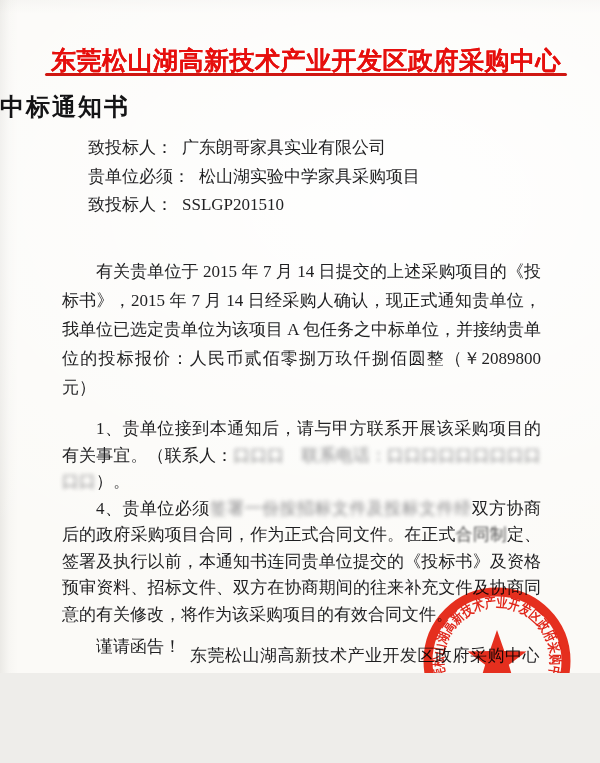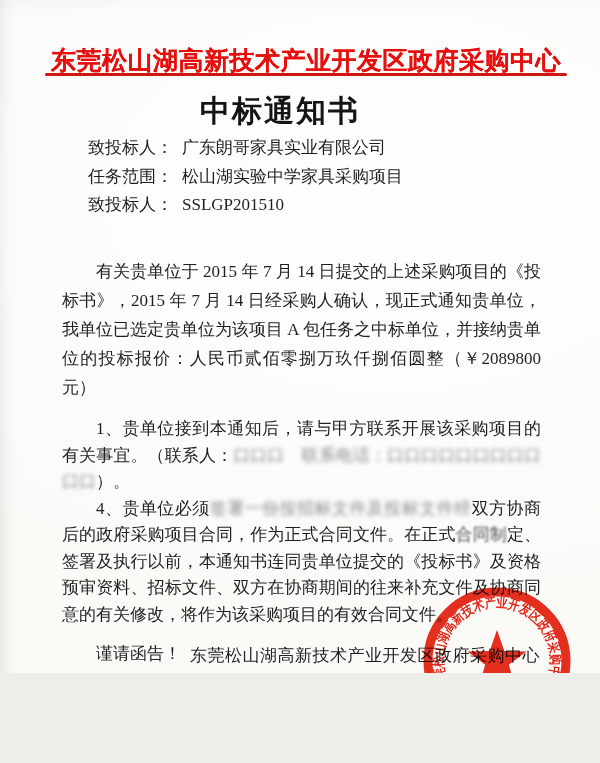--- a/index.html
+++ b/index.html
@@ -37,23 +37,22 @@
     position: absolute;
     left: 45px; top: 73px;
     width: 522px; height: 3px;
     background: #cf1712;
     border-radius: 2px;
   }
 
   .doc-title {
     position: absolute;
     left: 0; right: 40px; top: 91px;
-    text-align: center;
     font-weight: 700;
-    font-size: 30px;
+    font-size: 24px;
     letter-spacing: 2px;
     color: #141416;
   }
 
   
   .info-block {
     position: absolute;
     left: 88px; top: 134px;
     font-size: 17px;
     line-height: 28.5px;
@@ -64,21 +63,21 @@
   .body-col {
     position: absolute;
     left: 62px; top: 257px;
     width: 479px;
     font-size: 17px;
     text-align: justify;
   }
   .para { line-height: 29px; text-indent: 2em; }
   .para-award { margin-bottom: 14px; font-family: Liberation Serif, serif; }
   .para-item { line-height: 26.5px; }
-  .closing { line-height: 26.5px; text-indent: 2em; margin-top: 13px; }
+  .closing { line-height: 26.5px; text-indent: 2em; margin-top: 6px; }
 
   .redacted {
     filter: blur(2.3px);
     opacity: .66;
     color: #4a4a4e;
   }
   .blur-light {
     filter: blur(1.1px);
     opacity: .8;
   }
@@ -133,21 +132,21 @@
   <div class="org-title">东莞松山湖高新技术产业开发区政府采购中心</div>
   <div class="org-underline"></div>
 
   <div class="doc-title">中标通知书</div>
 
   <div class="info-block">
     <div>
       <span class="info-label">致投标人：</span><span>广东朗哥家具实业有限公司</span>
     </div>
     <div>
-      <span class="info-label">任务范围：</span><span>松山湖实验中学家具采购项目</span>
+      <span class="info-label">贵单位必须：</span><span>松山湖实验中学家具采购项目</span>
     </div>
     <div>
       <span class="info-label">致投标人：</span><span>SSLGP201510</span>
     </div>
   </div>
 
   <div class="body-col">
     <p class="para para-award">有关贵单位于 2015 年 7 月 14 日提交的上述采购项目的《投标书》，2015 年 7 月 14 日经采购人确认，现正式通知贵单位，我单位已选定贵单位为该项目 A 包任务之中标单位，并接纳贵单位的投标报价：人民币贰佰零捌万玖仟捌佰圆整（￥2089800 元）</p>
 
     <p class="para para-item"><span>1、贵单位接到本通知后，请与甲方联系开展该采购项目的有关事宜。（联系人：</span><span class="redacted">口口口　联系电话：口口口口口口口口口口口</span><span>）。</span></p>

